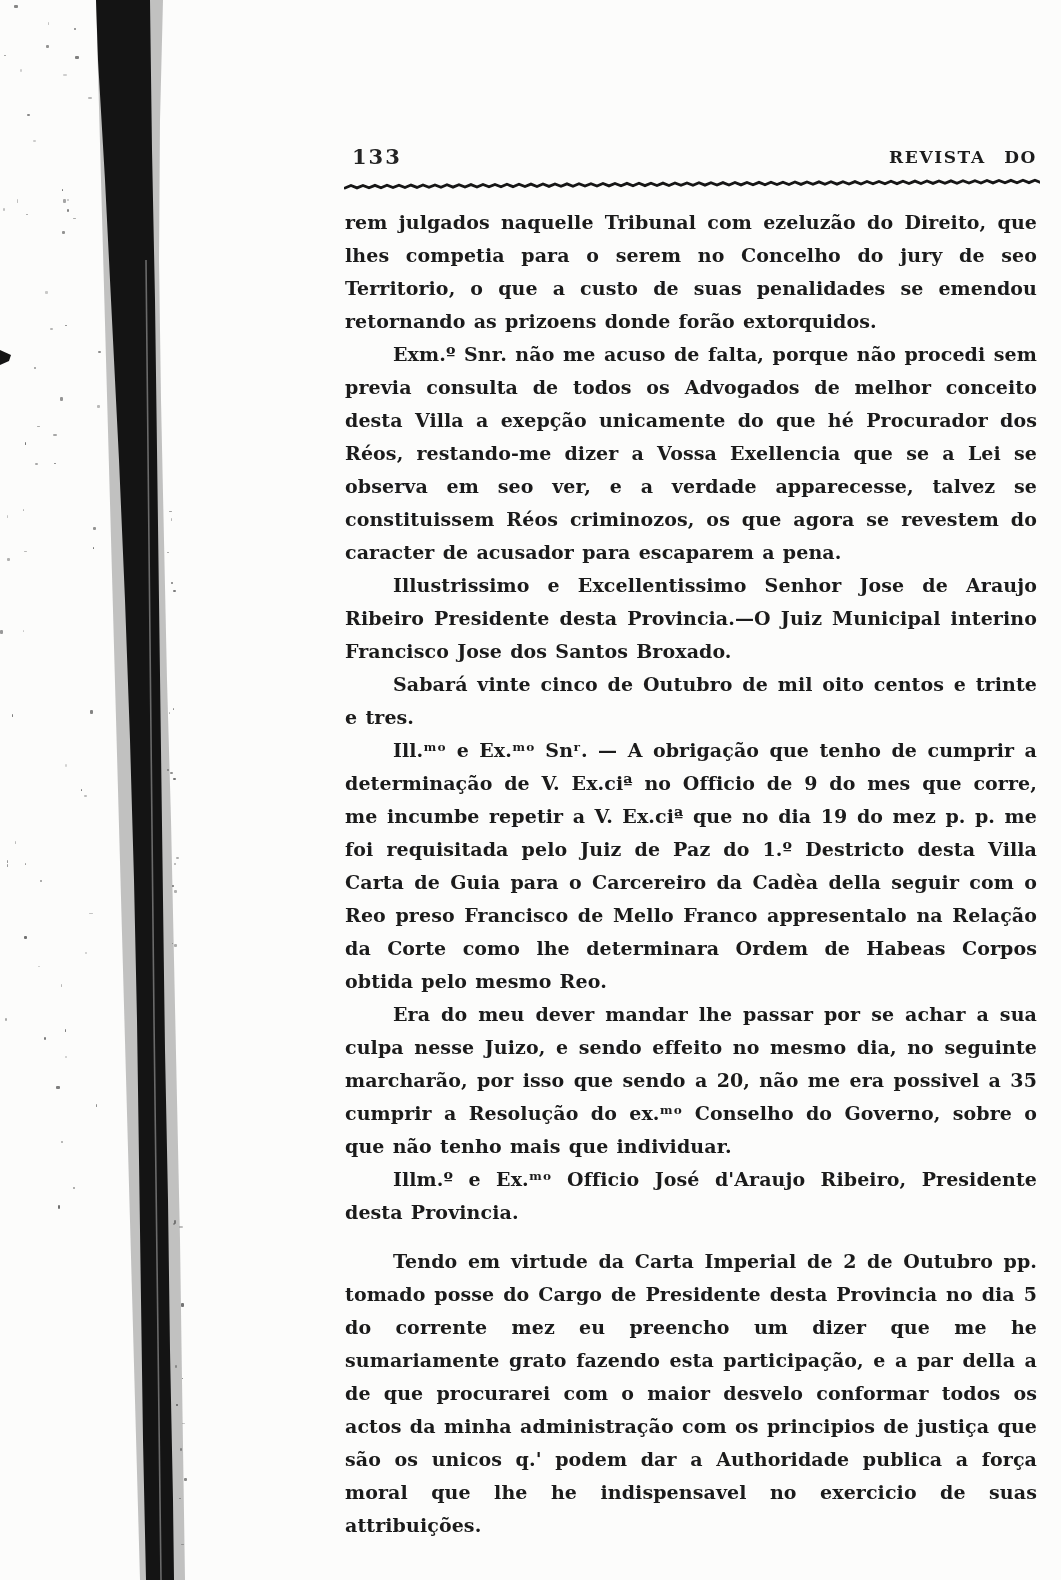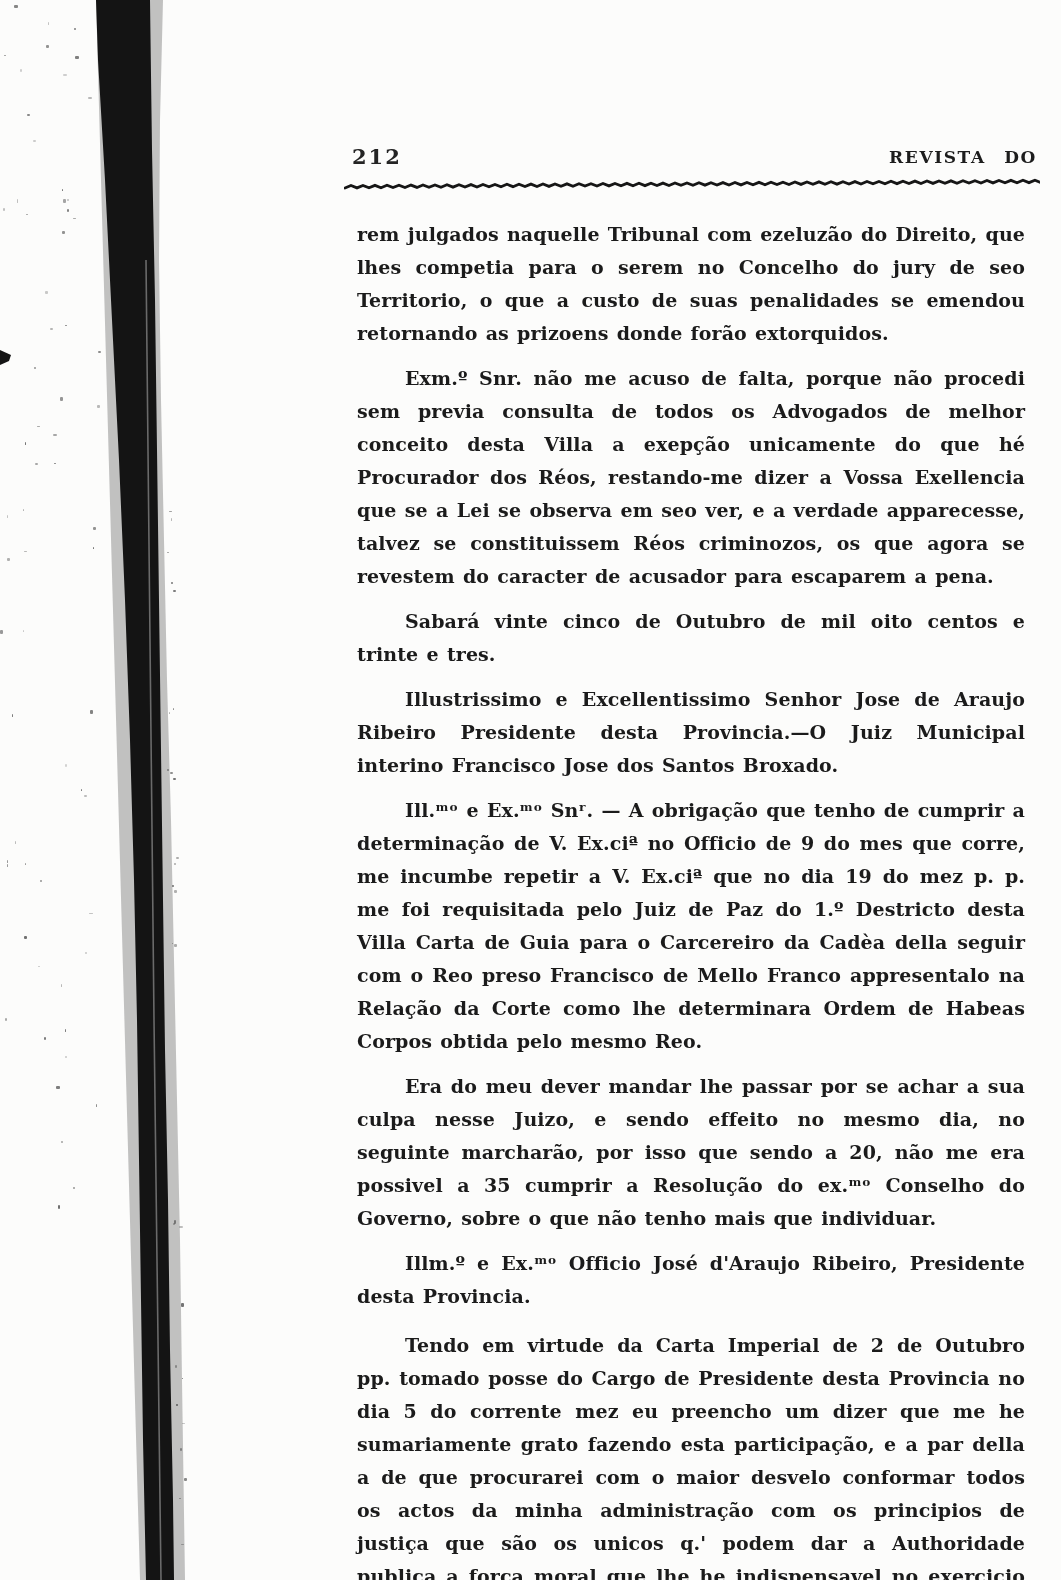--- a/index.html
+++ b/index.html
@@ -25,21 +25,21 @@
   }
   .rule{
     position:absolute;left:344px;top:177px;width:696px;height:12px;
     transform:rotate(-0.45deg);transform-origin:0 100%;
   }
   .doc{
     position:absolute;left:345px;top:206px;width:692px;
     color:#1b1b1b;font-weight:700;font-size:19px;line-height:33px;
     text-align:justify;letter-spacing:0.1px;word-spacing:1.5px;
   }
-  .para{margin:12px}
+  .para{margin:0}
   .para.ind{text-indent:48px}
   .para.gap{margin-top:16px}
 </style>
 </head>
 <body>
 
 <div class="page">
 
   <div class="gutter">
     <svg width="220" height="1580" viewBox="0 0 220 1580" xmlns="http://www.w3.org/2000/svg">
@@ -141,32 +141,32 @@
         <div class="speck" style="left: 179.5px; top: 1447.9px; width: 2.1px; height: 2.7px; background: rgba(45, 45, 45, 0.44);"></div>
         <div class="speck" style="left: 169.3px; top: 510.8px; width: 2.8px; height: 1.1px; background: rgba(45, 45, 45, 0.43);"></div>
         <div class="speck" style="left: 179.4px; top: 1226.3px; width: 3.2px; height: 1.7px; background: rgba(45, 45, 45, 0.3);"></div>
         <div class="speck" style="left: 174.1px; top: 943.9px; width: 3.2px; height: 3px; background: rgba(45, 45, 45, 0.38);"></div>
         <div class="speck" style="left: 172.8px; top: 590.4px; width: 3.4px; height: 2px; background: rgba(45, 45, 45, 0.62);"></div>
         <div class="speck" style="left: 173.3px; top: 1222.7px; width: 1.9px; height: 2.3px; background: rgba(45, 45, 45, 0.39);"></div>
         <div class="speck" style="left: 184.1px; top: 1478px; width: 3.4px; height: 3.3px; background: rgba(45, 45, 45, 0.56);"></div>
       </div>
   </div>
 
-  <div class="pagenum">212</div>
+  <div class="pagenum">133</div>
   <div class="runtitle">REVISTA DO</div>
   <div class="rule">
     <svg width="696" height="12" viewBox="0 0 696 12" xmlns="http://www.w3.org/2000/svg">
       <path id="rule-path" d="M1 8 l6 -2.4 l6 2.4 l6 -2.4 l6 2.4 l6 -2.4 l6 2.4 l6 -2.4 l6 2.4 l6 -2.4 l6 2.4 l6 -2.4 l6 2.4 l6 -2.4 l6 2.4 l6 -2.4 l6 2.4 l6 -2.4 l6 2.4 l6 -2.4 l6 2.4 l6 -2.4 l6 2.4 l6 -2.4 l6 2.4 l6 -2.4 l6 2.4 l6 -2.4 l6 2.4 l6 -2.4 l6 2.4 l6 -2.4 l6 2.4 l6 -2.4 l6 2.4 l6 -2.4 l6 2.4 l6 -2.4 l6 2.4 l6 -2.4 l6 2.4 l6 -2.4 l6 2.4 l6 -2.4 l6 2.4 l6 -2.4 l6 2.4 l6 -2.4 l6 2.4 l6 -2.4 l6 2.4 l6 -2.4 l6 2.4 l6 -2.4 l6 2.4 l6 -2.4 l6 2.4 l6 -2.4 l6 2.4 l6 -2.4 l6 2.4 l6 -2.4 l6 2.4 l6 -2.4 l6 2.4 l6 -2.4 l6 2.4 l6 -2.4 l6 2.4 l6 -2.4 l6 2.4 l6 -2.4 l6 2.4 l6 -2.4 l6 2.4 l6 -2.4 l6 2.4 l6 -2.4 l6 2.4 l6 -2.4 l6 2.4 l6 -2.4 l6 2.4 l6 -2.4 l6 2.4 l6 -2.4 l6 2.4 l6 -2.4 l6 2.4 l6 -2.4 l6 2.4 l6 -2.4 l6 2.4 l6 -2.4 l6 2.4 l6 -2.4 l6 2.4 l6 -2.4 l6 2.4 l6 -2.4 l6 2.4 l6 -2.4 l6 2.4 l6 -2.4 l6 2.4 l6 -2.4 l6 2.4 l6 -2.4 l6 2.4 l6 -2.4 l6 2.4 l6 -2.4 l6 2.4 l6 -2.4 l6 2.4 l6 -2.4 l6 2.4" fill="none" stroke="#161616" stroke-width="2.8" stroke-linecap="round"></path>
     </svg>
   </div>
 
   <div class="doc">
       <p class="para">rem julgados naquelle Tribunal com ezeluzão do Direito, que lhes competia para o serem no Concelho do jury de seo Territorio, o que a custo de suas penalidades se emendou retornando as prizoens donde forão extorquidos.</p>
       <p class="para ind">Exm.º Snr. não me acuso de falta, porque não procedi sem previa consulta de todos os Advogados de melhor conceito desta Villa a exepção unicamente do que hé Procurador dos Réos, restando-me dizer a Vossa Exellencia que se a Lei se observa em seo ver, e a verdade apparecesse, talvez se constituissem Réos criminozos, os que agora se revestem do caracter de acusador para escaparem a pena.</p>
+      <p class="para ind">Illustrissimo e Excellentissimo Senhor Jose de Araujo Ribeiro Presidente desta Provincia.—O Juiz Municipal interino Francisco Jose dos Santos Broxado.</p>
       <p class="para ind">Sabará vinte cinco de Outubro de mil oito centos e trinte e tres.</p>
-      <p class="para ind">Illustrissimo e Excellentissimo Senhor Jose de Araujo Ribeiro Presidente desta Provincia.—O Juiz Municipal interino Francisco Jose dos Santos Broxado.</p>
       <p class="para ind">Ill.ᵐᵒ e Ex.ᵐᵒ Snʳ. — A obrigação que tenho de cumprir a determinação de V. Ex.ciª no Officio de 9 do mes que corre, me incumbe repetir a V. Ex.ciª que no dia 19 do mez p. p. me foi requisitada pelo Juiz de Paz do 1.º Destricto desta Villa Carta de Guia para o Carcereiro da Cadèa della seguir com o Reo preso Francisco de Mello Franco appresentalo na Relação da Corte como lhe determinara Ordem de Habeas Corpos obtida pelo mesmo Reo.</p>
       <p class="para ind">Era do meu dever mandar lhe passar por se achar a sua culpa nesse Juizo, e sendo effeito no mesmo dia, no seguinte marcharão, por isso que sendo a 20, não me era possivel a 35 cumprir a Resolução do ex.ᵐᵒ Conselho do Governo, sobre o que não tenho mais que individuar.</p>
       <p class="para ind">Illm.º e Ex.ᵐᵒ Officio José d'Araujo Ribeiro, Presidente desta Provincia.</p>
       <p class="para ind gap">Tendo em virtude da Carta Imperial de 2 de Outubro pp. tomado posse do Cargo de Presidente desta Provincia no dia 5 do corrente mez eu preencho um dizer que me he sumariamente grato fazendo esta participação, e a par della a de que procurarei com o maior desvelo conformar todos os actos da minha administração com os principios de justiça que são os unicos q.' podem dar a Authoridade publica a força moral que lhe he indispensavel no exercicio de suas attribuições.</p>
     </div>
 
 </div>
 
 </body></html>

